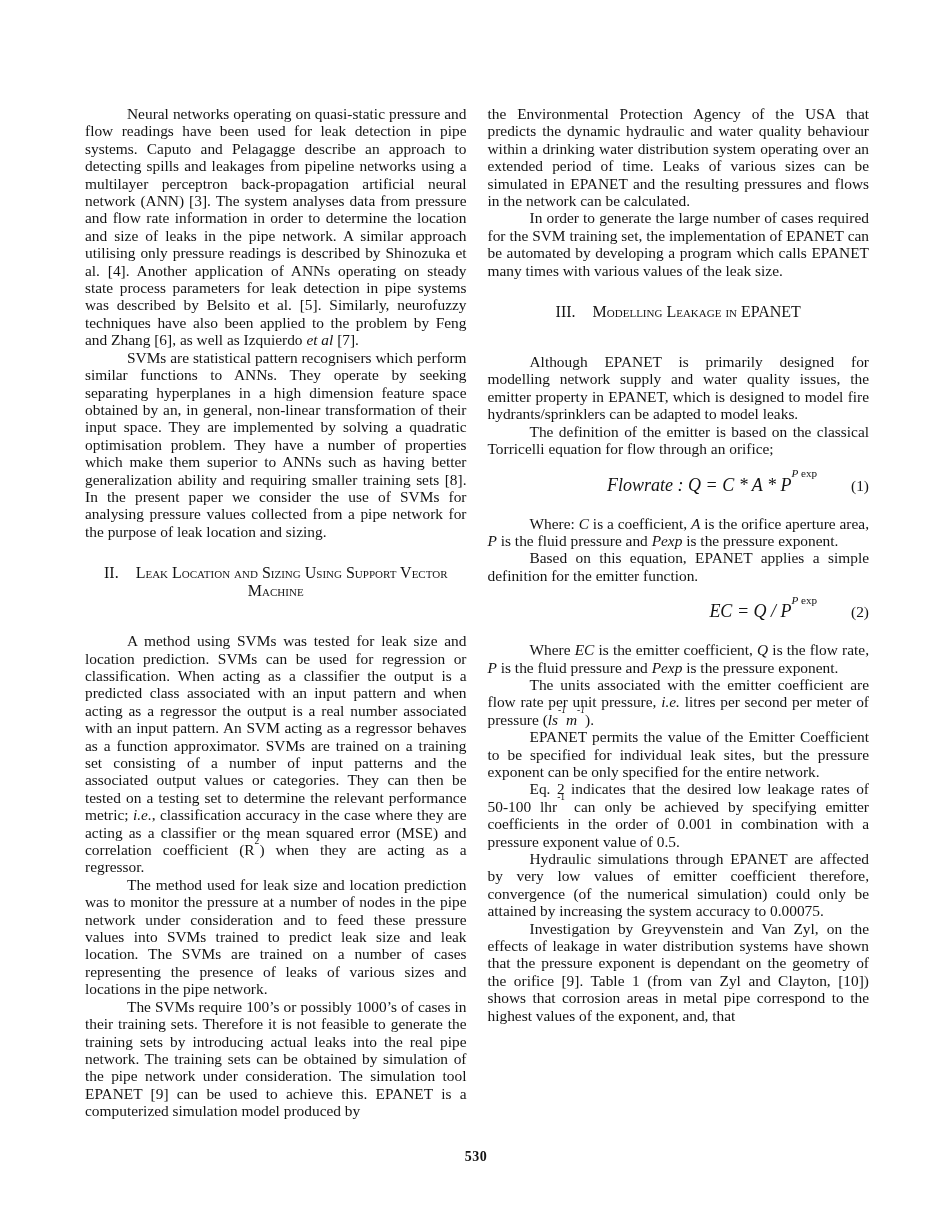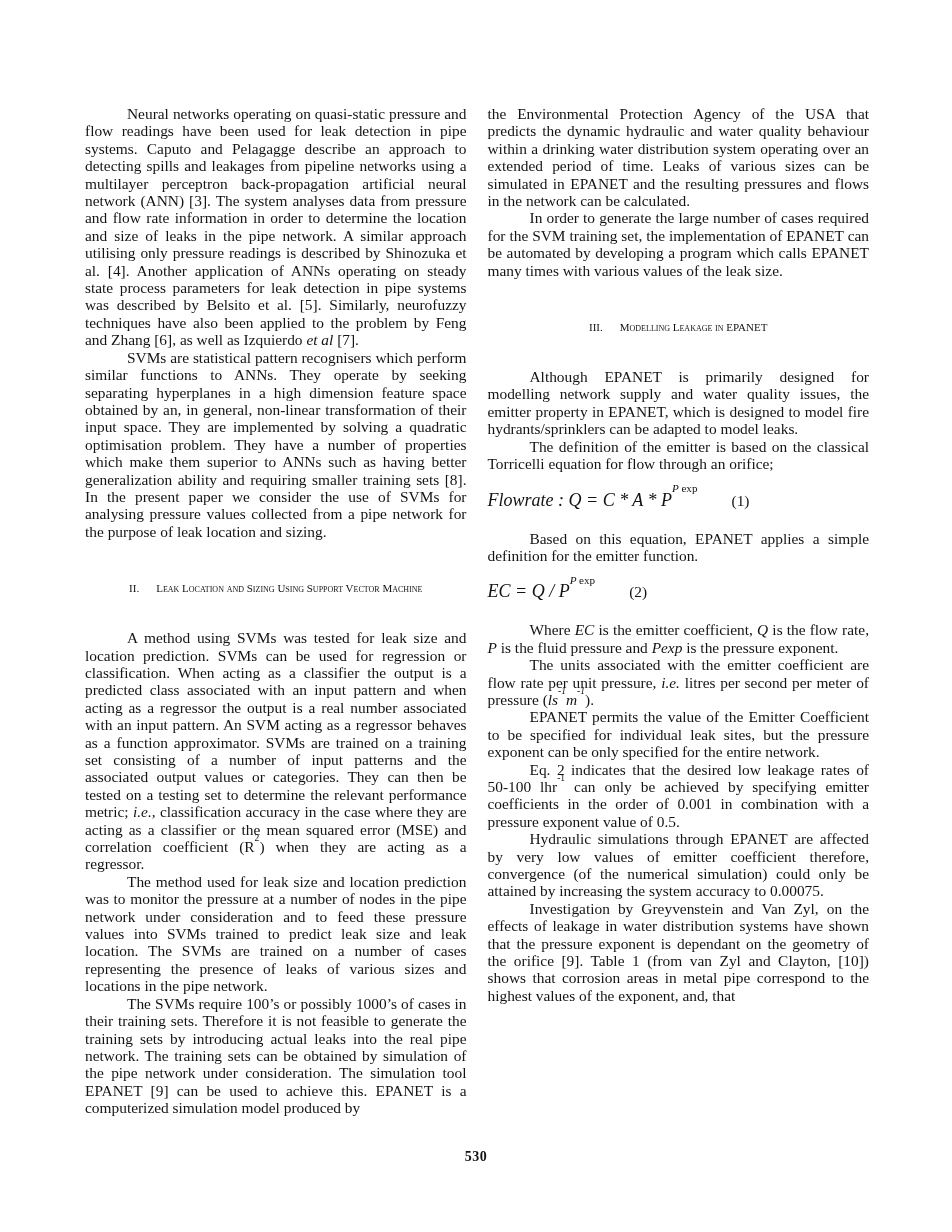--- a/index.html
+++ b/index.html
@@ -23,27 +23,27 @@
   .para{margin:0;}
   .para.indent{text-indent:42px;}
   .it{font-style:italic;}
   sup{
     font-size:0.62em;line-height:0;
     position:relative;top:-0.55em;
   }
   .heading{
     text-align:center;
     font-variant:small-caps;
-    font-size:11px;line-height:18px;
-    margin:39px 6px 32px 6px;
+    font-size:16px;line-height:18px;
+    margin:24px 6px 32px 6px;
     text-indent:0;
   }
   .hnum{margin-right:17px;}
   .equation{
-    display:flex;justify-content:flex-start;align-items:baseline;
+    display:flex;justify-content:flex-end;align-items:baseline;
     gap:34px;
     margin:16px 0 18px 0;
     font-size:18px;line-height:22px;
     text-indent:0;
   }
   .eqnum{font-size:15.4px;}
   .footer{
     position:absolute;left:0;top:1149px;width:100%;
     text-align:center;
     font-size:14px;font-weight:bold;letter-spacing:0.5px;
@@ -65,20 +65,21 @@
     <div class="col">
         <p class="para"><span>the Environmental Protection Agency of the USA that predicts the dynamic hydraulic and water quality behaviour within a drinking water distribution system operating over an extended period of time. Leaks of various sizes can be simulated in EPANET and the resulting pressures and flows in the network can be calculated.</span></p>
         <p class="para indent"><span>In order to generate the large number of cases required for the SVM training set, the implementation of EPANET can be automated by developing a program which calls EPANET many times with various values of the leak size.</span></p>
         <div class="heading"><span class="hnum">III.</span><span class="htitle">Modelling Leakage in EPANET</span></div>
         <p class="para indent"><span>Although EPANET is primarily designed for modelling network supply and water quality issues, the emitter property in EPANET, which is designed to model fire hydrants/sprinklers can be adapted to model leaks.</span></p>
         <p class="para indent"><span>The definition of the emitter is based on the classical Torricelli equation for flow through an orifice;</span></p>
         <div class="equation">
           <span class="eqbody"><span class="it">Flowrate : Q = C * A * P</span><sup class="it">P </sup><sup>exp</sup></span>
           <span class="eqnum">(1)</span>
         </div>
+        <p class="para indent"><span>Where: </span><span class="it">C</span><span> is a coefficient, </span><span class="it">A</span><span> is the orifice aperture area, </span><span class="it">P</span><span> is the fluid pressure and </span><span class="it">Pexp</span><span> is the pressure exponent.</span></p>
         <p class="para indent"><span>Based on this equation, EPANET applies a simple definition for the emitter function.</span></p>
         <div class="equation">
           <span class="eqbody"><span class="it">EC = Q / P</span><sup class="it">P </sup><sup>exp</sup></span>
           <span class="eqnum">(2)</span>
         </div>
         <p class="para indent"><span>Where </span><span class="it">EC</span><span> is the emitter coefficient, </span><span class="it">Q</span><span> is the flow rate, </span><span class="it">P</span><span> is the fluid pressure and </span><span class="it">Pexp</span><span> is the pressure exponent.</span></p>
         <p class="para indent"><span>The units associated with the emitter coefficient are flow rate per unit pressure, </span><span class="it">i.e.</span><span> litres per second per meter of pressure (</span><span class="it">ls</span><sup class="it">-1</sup><span class="it">m</span><sup class="it">-1</sup><span>).</span></p>
         <p class="para indent"><span>EPANET permits the value of the Emitter Coefficient to be specified for individual leak sites, but the pressure exponent can be only specified for the entire network.</span></p>
         <p class="para indent"><span>Eq. 2 indicates that the desired low leakage rates of 50-100 lhr</span><sup>-1</sup><span> can only be achieved by specifying emitter coefficients in the order of 0.001 in combination with a pressure exponent value of 0.5.</span></p>
         <p class="para indent"><span>Hydraulic simulations through EPANET are affected by very low values of emitter coefficient therefore, convergence (of the numerical simulation) could only be attained by increasing the system accuracy to 0.00075.</span></p>

